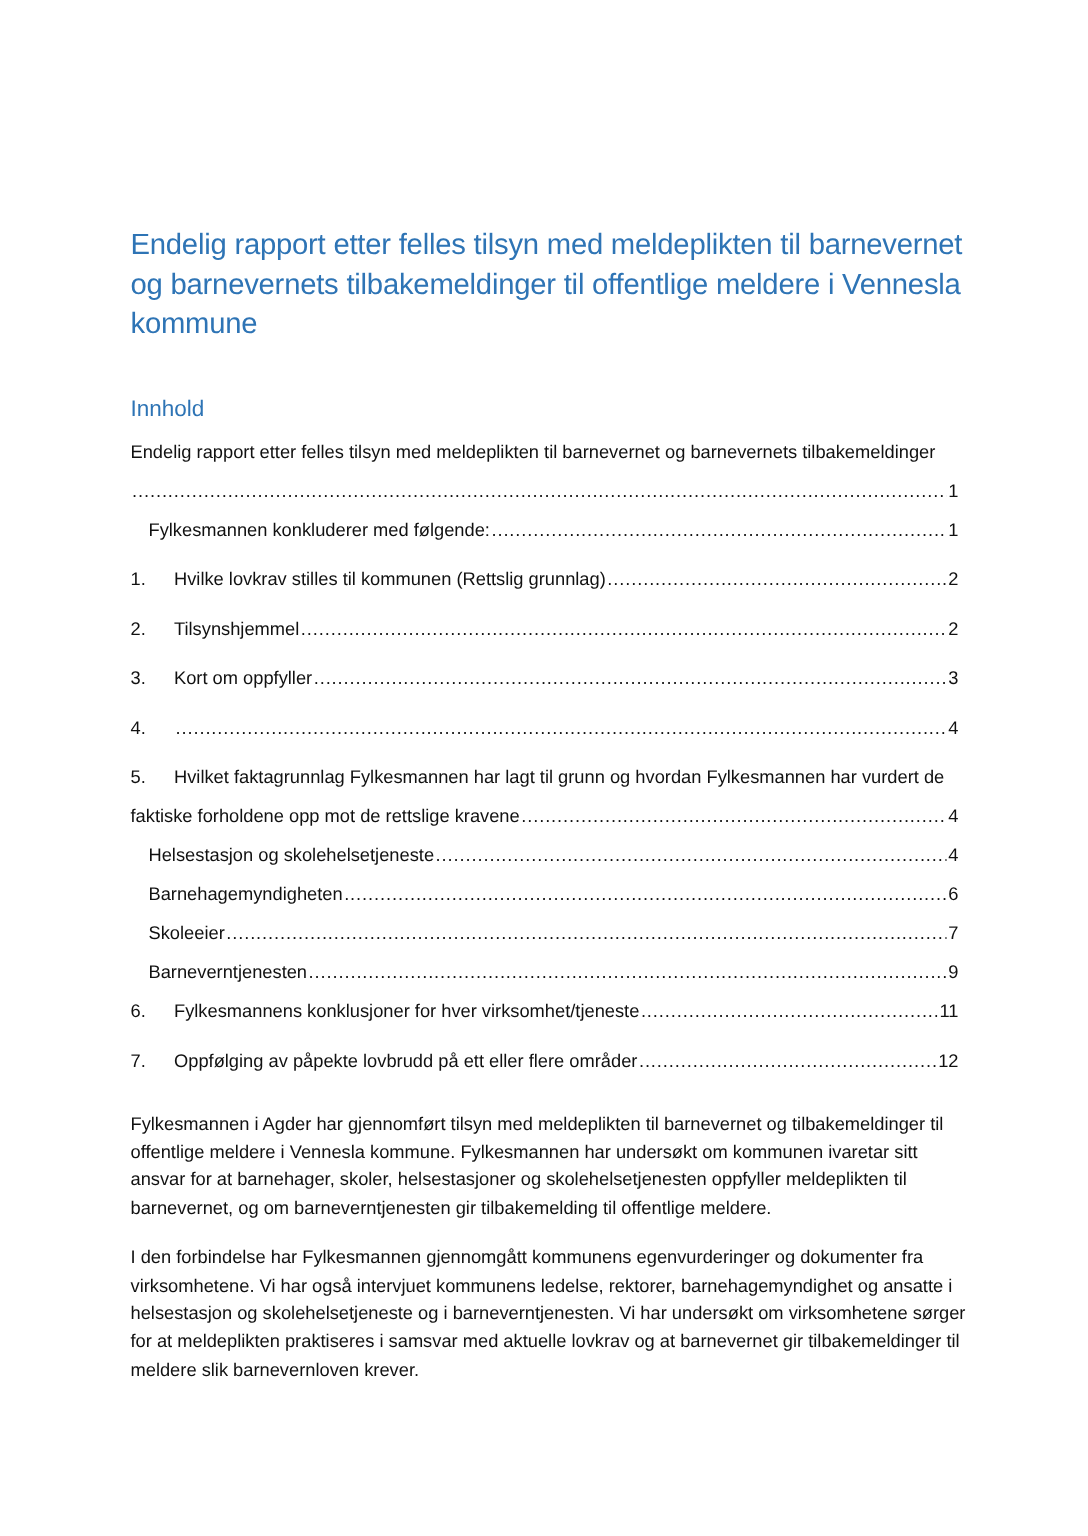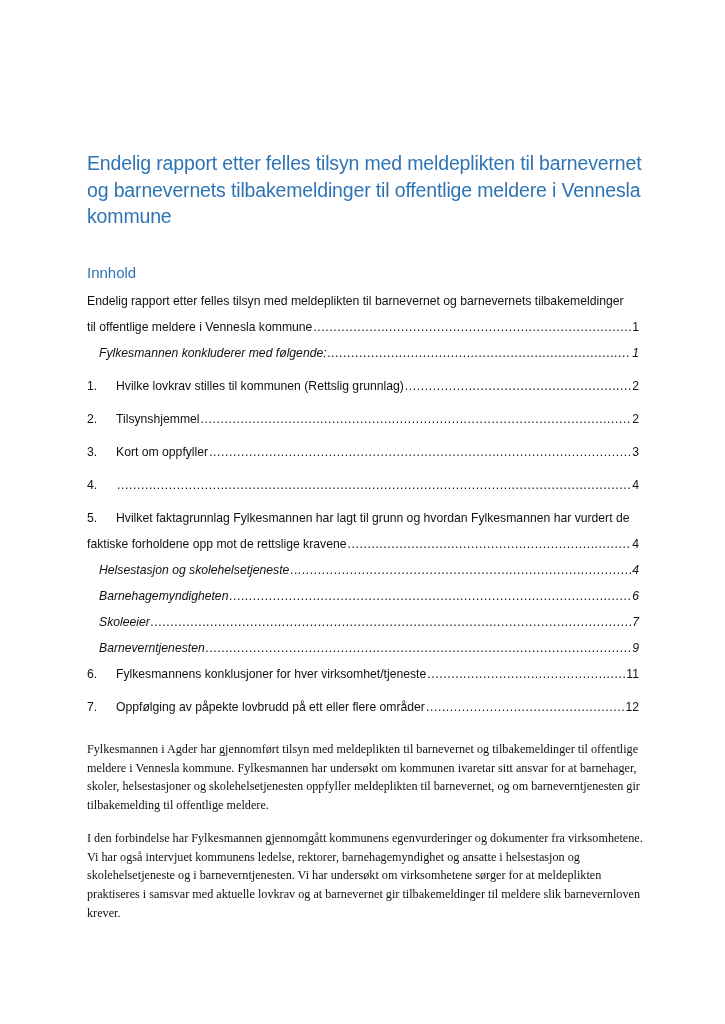--- a/index.html
+++ b/index.html
@@ -5,47 +5,46 @@
   html, body { margin: 0; padding: 0; background: #ffffff; }
   body { width: 725px; height: 1024px; position: relative; overflow: hidden;
          font-family: "Liberation Sans", sans-serif; color: #111; }
   .page { position: absolute; left: 0; top: 16px; width: 725px; height: 1024px; }
   .title { position: absolute; left: 87px; top: 134px; width: 560px;
            color: #2e74b5; font-size: 19.5px; line-height: 26.5px; margin: 0; font-weight: normal; letter-spacing: -0.15px; }
   .toc-heading { position: absolute; left: 87px; top: 244px; color: #2e74b5;
                  font-size: 15px; line-height: 26px; margin: 0; font-weight: normal; }
   .toc { position: absolute; left: 87px; top: 272px; width: 552px; font-size: 12.2px; }
   .toc-row { display: flex; align-items: baseline; white-space: nowrap; height: 26px; line-height: 26px; }
-  .toc-row.indent { padding-left: 12px; font-style: italic; }
+  .toc-row.indent { padding-left: 12px; }
   .toc-row .num { display: inline-block; width: 29px; flex: none; }
   .toc-row .label { flex: none; }
   .toc-row .leader { flex: 1 1 auto; overflow: hidden; margin: 0 1px; }
   .toc-row .leader::after { content: "......................................................................................................................................................................................................................................................"; letter-spacing: 0.6px; }
   .toc-row .page { position: static; width: auto; height: auto; flex: none; }
   .toc-row.gap { margin-bottom: 7px; }
-  .para { position: absolute; left: 87px; width: 560px; font-size: 12.2px; line-height: 18.7px; margin: 0; font-family: Liberation Serif, serif; }
+  .para { position: absolute; left: 87px; width: 560px; font-size: 12.2px; line-height: 18.7px; margin: 0; }
   .p1 { top: 724px; }
   .p2 { top: 813px; }
 </style>
 </head>
 <body>
 
 <div class="page">
 
   <h1 class="title">Endelig rapport etter felles tilsyn med meldeplikten til barnevernet og barnevernets tilbakemeldinger til offentlige meldere i Vennesla kommune</h1>
 
   <h2 class="toc-heading">Innhold</h2>
 
   <div class="toc">
 
     <div class="toc-row">
       <span class="label">Endelig rapport etter felles tilsyn med meldeplikten til barnevernet og barnevernets tilbakemeldinger</span>
     </div>
     <div class="toc-row">
-      <span class="label">til offentlige meldere i Vennesla kommune</span>
       <span class="leader"></span>
       <span class="page">1</span>
     </div>
 
     <div class="toc-row indent gap">
       <span class="label">Fylkesmannen konkluderer med følgende:</span>
       <span class="leader"></span>
       <span class="page">1</span>
     </div>
 

